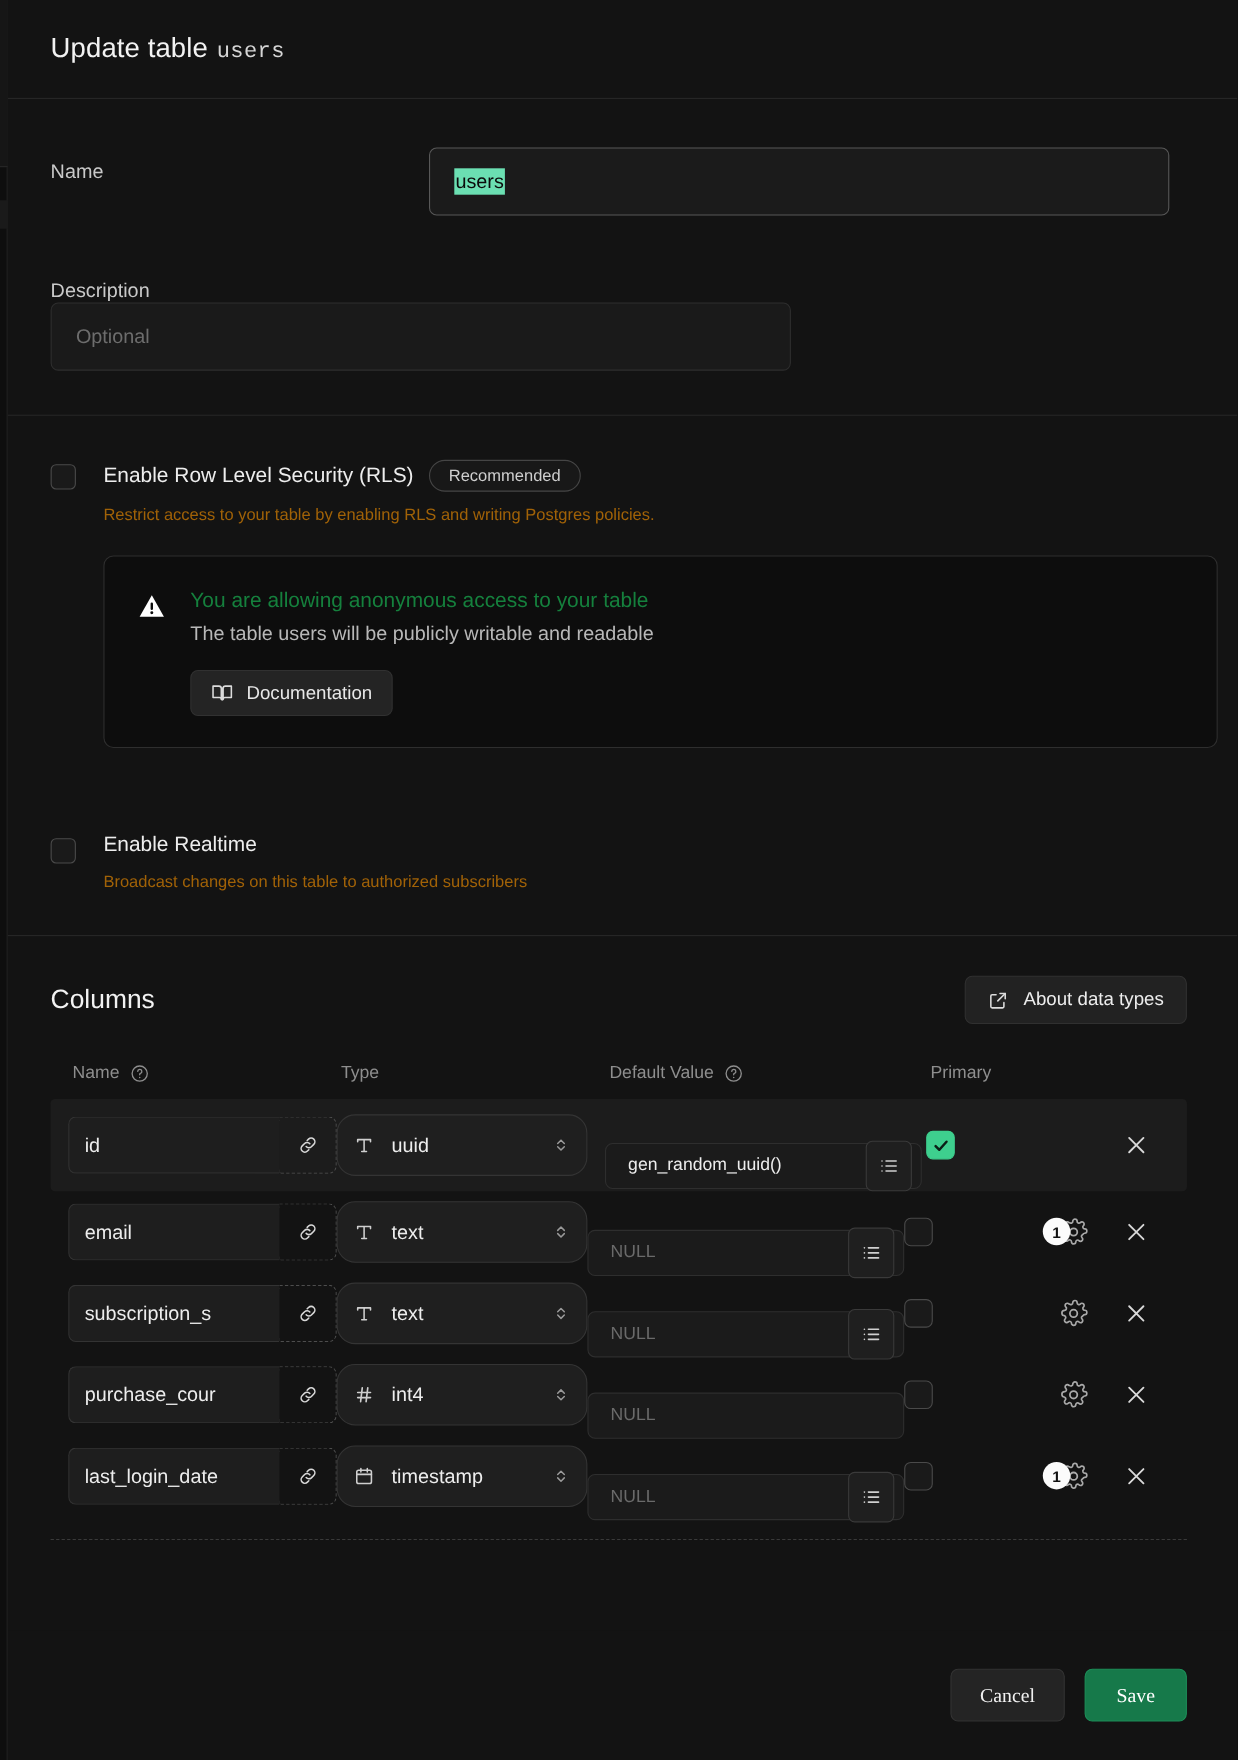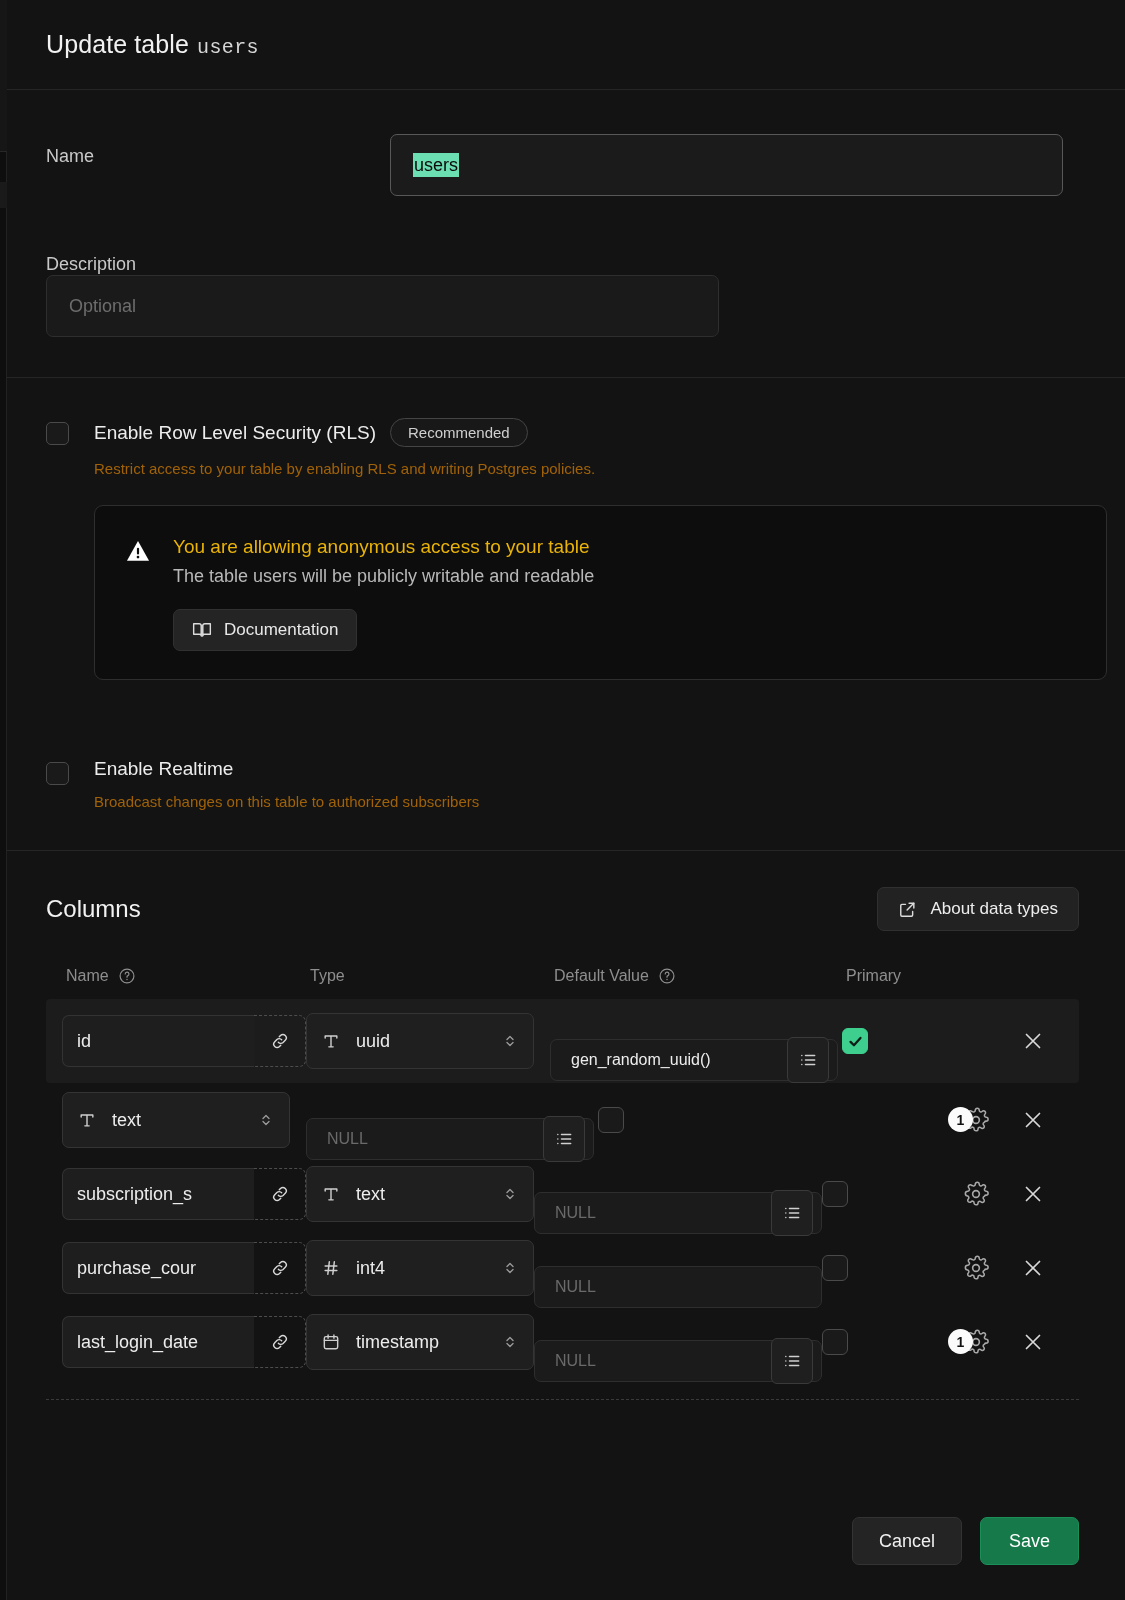--- a/index.html
+++ b/index.html
@@ -86,21 +86,21 @@
   
   .callout {
     margin: 28px 0 0 0;
     border: 1px solid #2e2e2e; border-radius: 9px;
     background: #0d0d0d;
     padding: 30px 30px 28px 30px;
     display: flex; gap: 22px;
     width: 1013px;
   }
   .callout-icon { flex: 0 0 auto; margin-top: 2px; }
-  .callout-title { font-size: 19px; color: #eab308; }
+  .callout-title { font-size: 19px; color: #15803d; }
   .callout-sub { font-size: 18px; color: #b8b8b8; margin-top: 8px; }
   .doc-btn {
     margin-top: 22px;
     display: inline-flex; align-items: center; gap: 12px;
     background: #242424; border: 1px solid #313131; border-radius: 7px;
     padding: 10px 18px; font-size: 17px; color: #e8e8e8;
     cursor: pointer;
   }
 
   
@@ -145,21 +145,21 @@
     width: 52px; height: 52px;
     border: 1px dashed #4d4d4d; border-left: none;
     border-top-right-radius: 7px; border-bottom-right-radius: 7px;
     display: flex; align-items: center; justify-content: center;
     background: transparent; cursor: pointer;
   }
 
   .cell-type { width: 244px; }
   .type-sel {
     width: 228px; height: 56px;
-    background: #1f1f1f; border: 1px solid #343434; border-radius: 7px;
+    background: #1f1f1f; border: 1px solid #343434; border-radius: 17px;
     display: flex; align-items: center;
     padding: 0 14px; gap: 15px;
     font-size: 18px; color: #ededed; cursor: pointer;
   }
   .type-sel .ticon { color: #c2c2c2; display: flex; align-items: center; }
   .type-sel .tlabel { flex: 1; }
 
   .cell-def { width: 292px; }
   .def-input {
     width: 288px; height: 42px;
@@ -202,21 +202,21 @@
   
   .footer {
     margin-top: auto;
     height: 118px;
     display: flex; align-items: center; justify-content: flex-end;
     padding: 0 46px; gap: 18px;
     background: #131313;
   }
   .btn {
     border-radius: 7px; font-size: 18px; cursor: pointer;
-    display: inline-flex; align-items: center; justify-content: center;
+    display: inline-flex; align-items: center; justify-content: center; font-family: Liberation Serif, serif;
   }
   .btn-cancel { background: #242424; border: 1px solid #333; color: #f0f0f0; height: 48px; padding: 0 26px; }
   .btn-save { background: #16794a; border: 1px solid #1c8e58; color: #ffffff; height: 48px; padding: 0 28px; }
 
   svg { display: block; }
 </style>
 </head>
 <body>
 
 <div class="panel">
@@ -409,20 +409,33 @@
             <span class="x-btn">
               <span>
                 <svg width="24" height="24" viewBox="0 0 24 24" fill="none" stroke="#d8d8d8" stroke-width="1.7" stroke-linecap="round">
                   <path d="M5.5 5.5l13 13M18.5 5.5l-13 13"></path>
                 </svg>
               </span>
             </span>
           </div>
         </div>
         <div class="row">
+          <div class="cell-name">
+            <div class="name-input">
+              <span>email</span>
+            </div>
+            <div class="link-btn">
+              <span>
+                <svg width="20" height="20" viewBox="0 0 24 24" fill="none" stroke="#d8d8d8" stroke-width="1.7" stroke-linecap="round">
+                  <path d="M10 13.5a4 4 0 0 0 5.7.3l2.6-2.6a4 4 0 0 0-5.7-5.7l-1.5 1.5"></path>
+                  <path d="M14 10.5a4 4 0 0 0-5.7-.3l-2.6 2.6a4 4 0 0 0 5.7 5.7l1.5-1.5"></path>
+                </svg>
+              </span>
+            </div>
+          </div>
           <div class="cell-type">
             <div class="type-sel">
               <span class="ticon">
                 <svg width="20" height="20" viewBox="0 0 24 24" fill="none" stroke="#cfcfcf" stroke-width="1.7" stroke-linecap="round">
                   <path d="M5 6h14M12 6v13M9.4 19h5.2M5 6v2.3M19 6v2.3"></path>
                 </svg>
               </span>
               <span class="tlabel">text</span>
               <span>
                 <svg width="18" height="18" viewBox="0 0 24 24" fill="none" stroke="#9a9a9a" stroke-width="1.8" stroke-linecap="round" stroke-linejoin="round">

